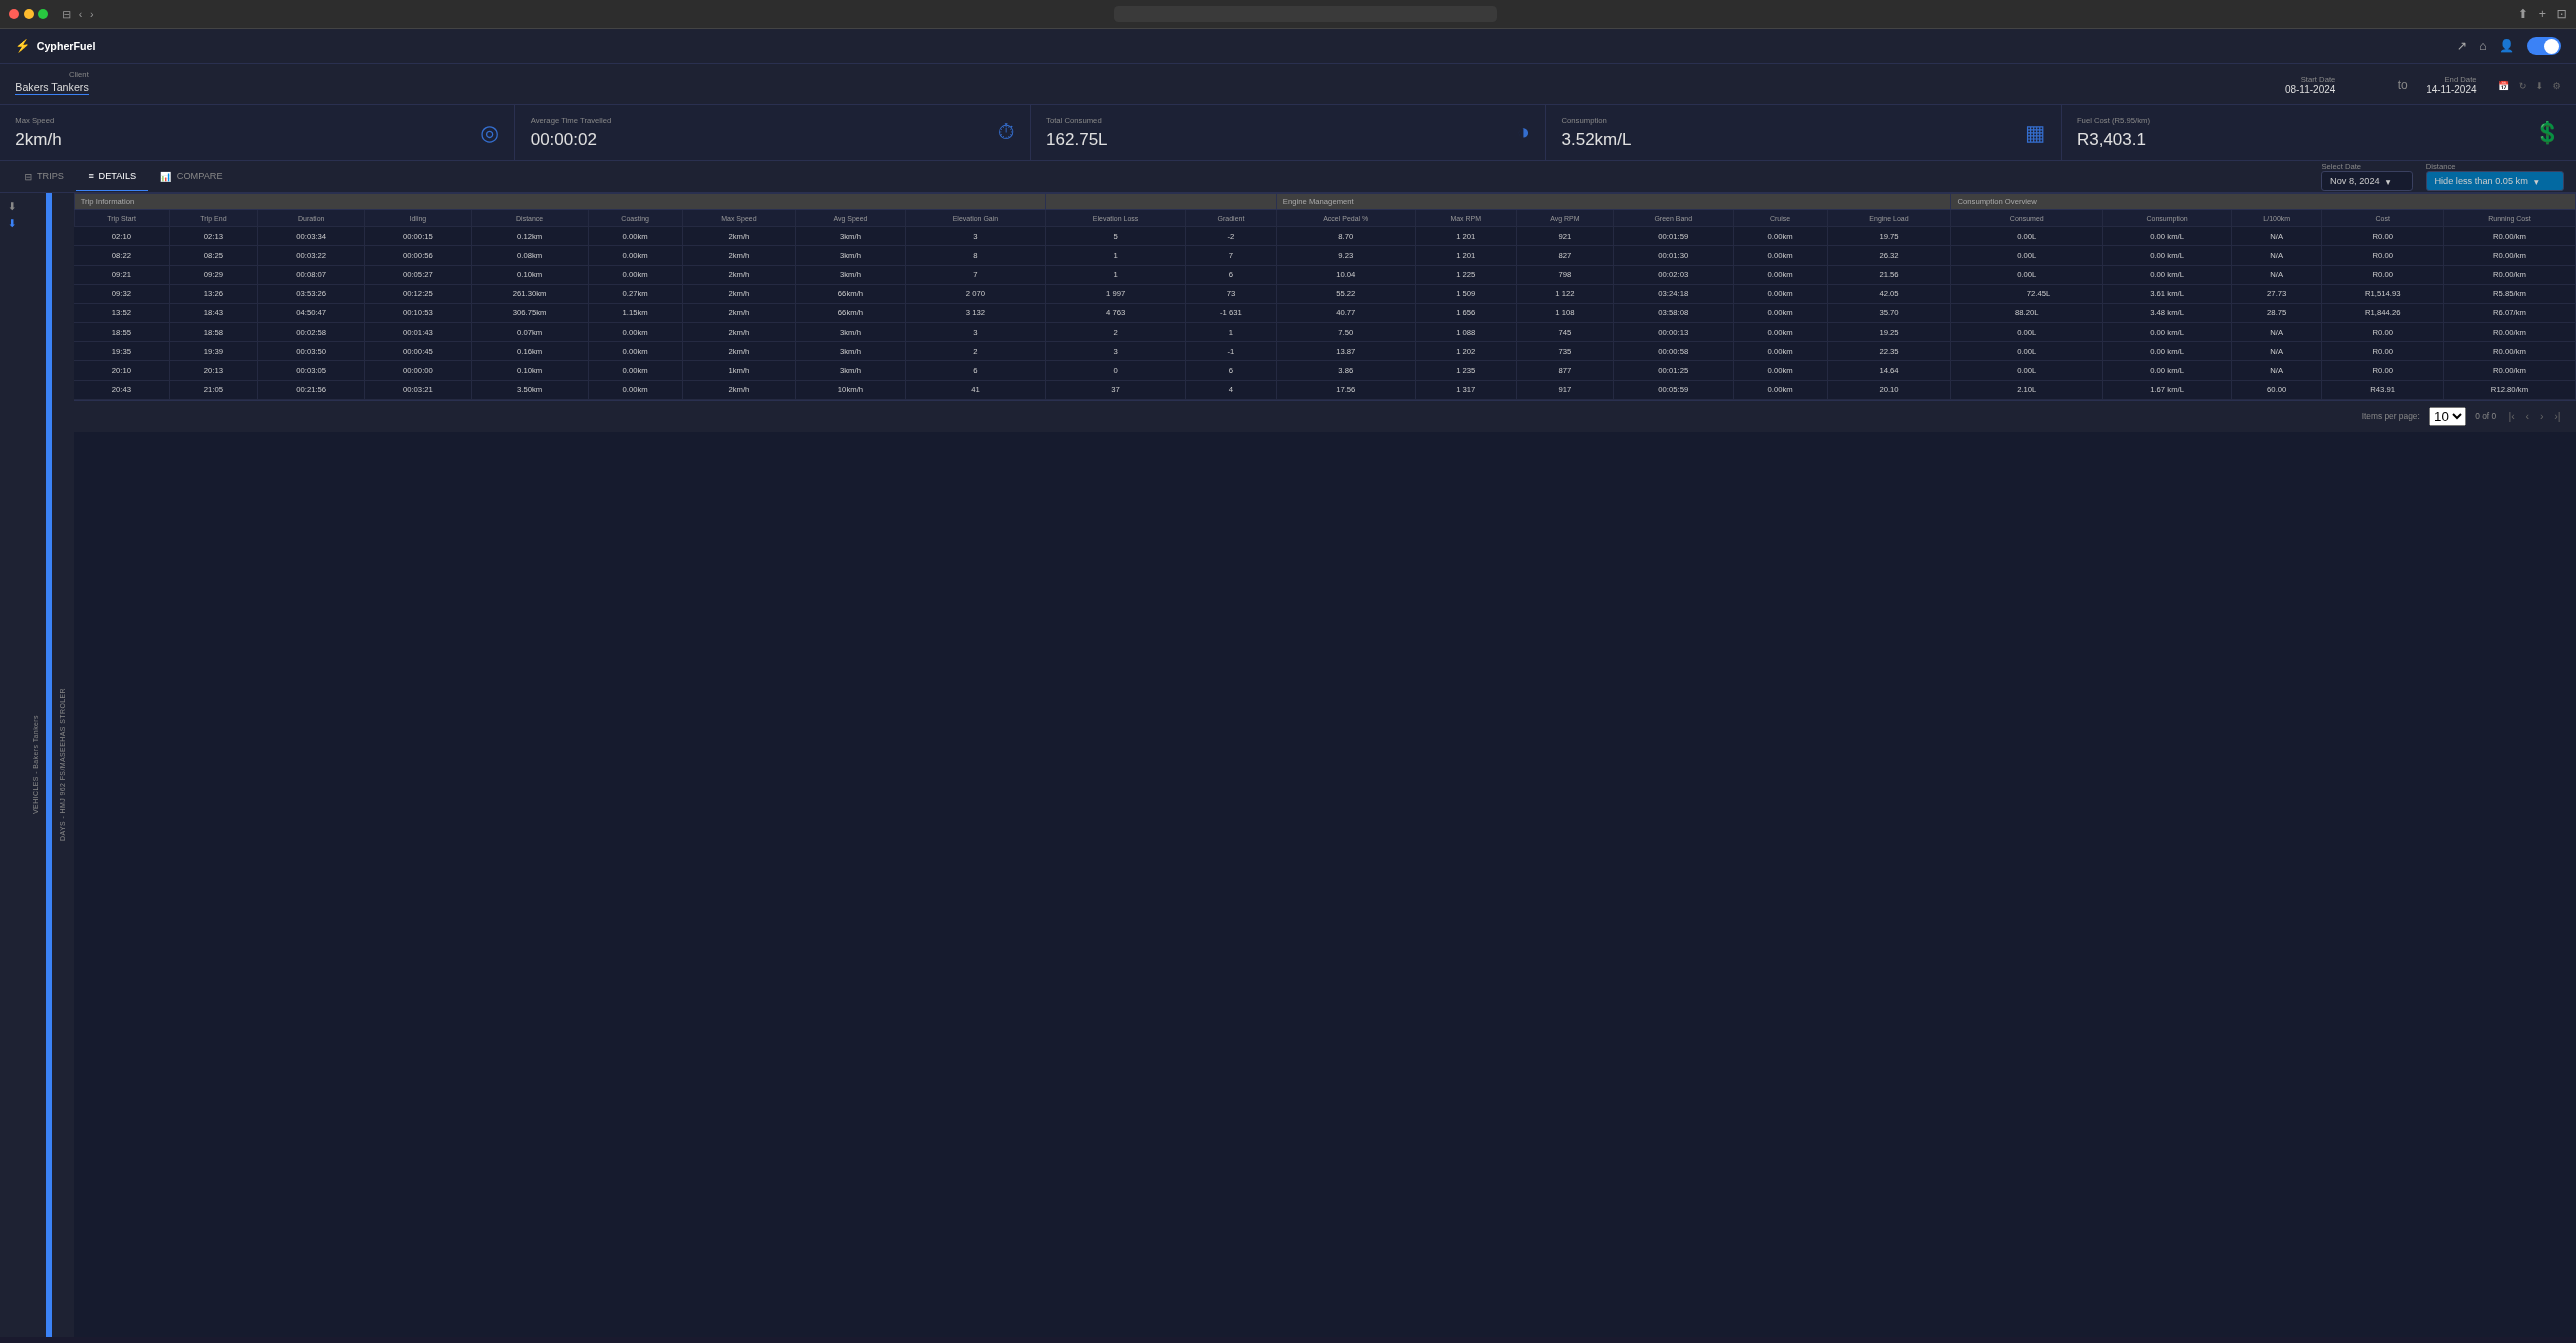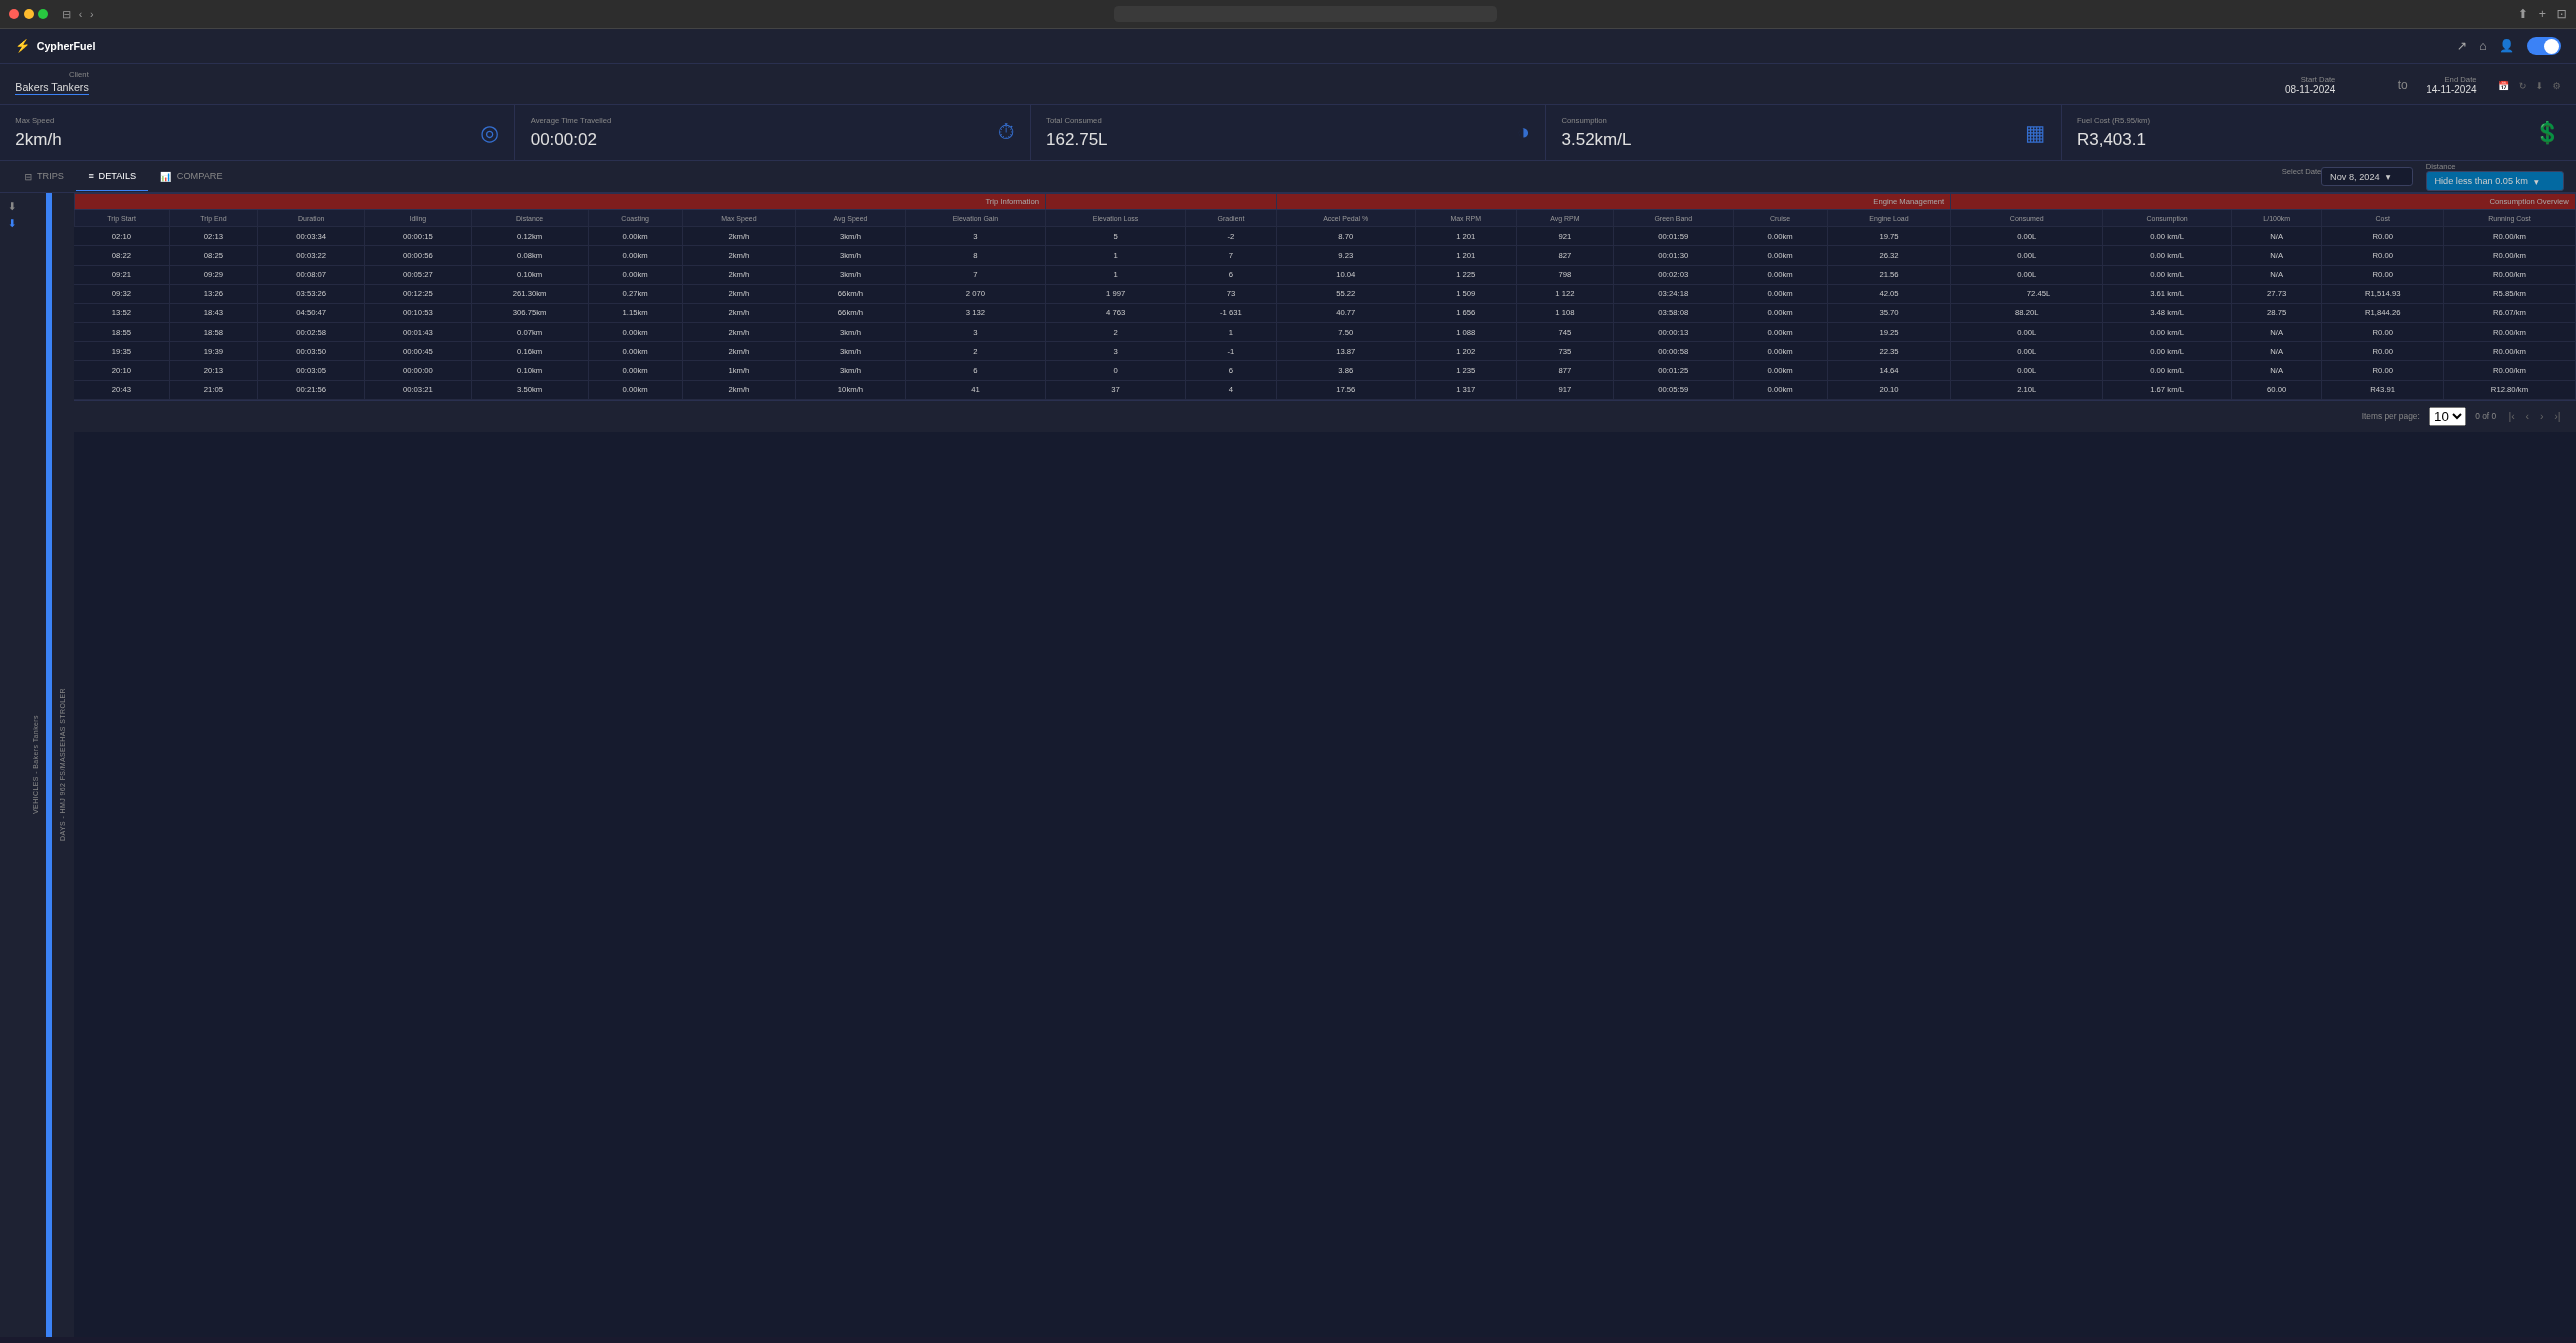--- a/index.html
+++ b/index.html
@@ -105,21 +105,21 @@
       padding: 9.2px 12.3px;
       display: flex; align-items: center; gap: 4.6px;
       color: #888; cursor: pointer; font-size: 9.2px;
       border-bottom: 1.5px solid transparent;
     }
     .tab.active { color: #fff; border-bottom-color: #3b82f6; }
     .tab-right {
       margin-left: auto;
       display: flex; align-items: center; gap: 12.3px;
     }
-    .select-date-group { display: flex; }
+    .select-date-group { display: flex; flex-direction: column; }
     .select-date-label { font-size: 7.7px; color: #888; }
     .select-date-value {
       background: #161b2e; border: 0.8px solid #3a4060; border-radius: 3.1px;
       padding: 3.1px 7.7px; color: #ccc; font-size: 9.2px;
       display: flex; align-items: center; gap: 6.1px; cursor: pointer; min-width: 92px;
     }
     .distance-group { display: flex; flex-direction: column; }
     .distance-label { font-size: 7.7px; color: #888; }
     .distance-value {
       background: #0369a1; border: 0.8px solid #3a4060; border-radius: 3.1px;
@@ -176,23 +176,23 @@
       background: #161b2e;
     }
 
     table {
       width: 100%;
       border-collapse: collapse;
       font-size: 8.4px;
     }
 
     .section-header th {
-      background: #7f1d1d;
+      background: #404040;
       color: #aaa;
-      text-align: right;
+      text-align: left;
       padding: 3.1px 6.1px;
       font-size: 7.7px;
       border: 0.8px solid #2a3050;
       font-weight: 500;
     }
 
     .col-headers th {
       background: #1a1f35;
       color: #999;
       padding: 4.6px 3.1px;

